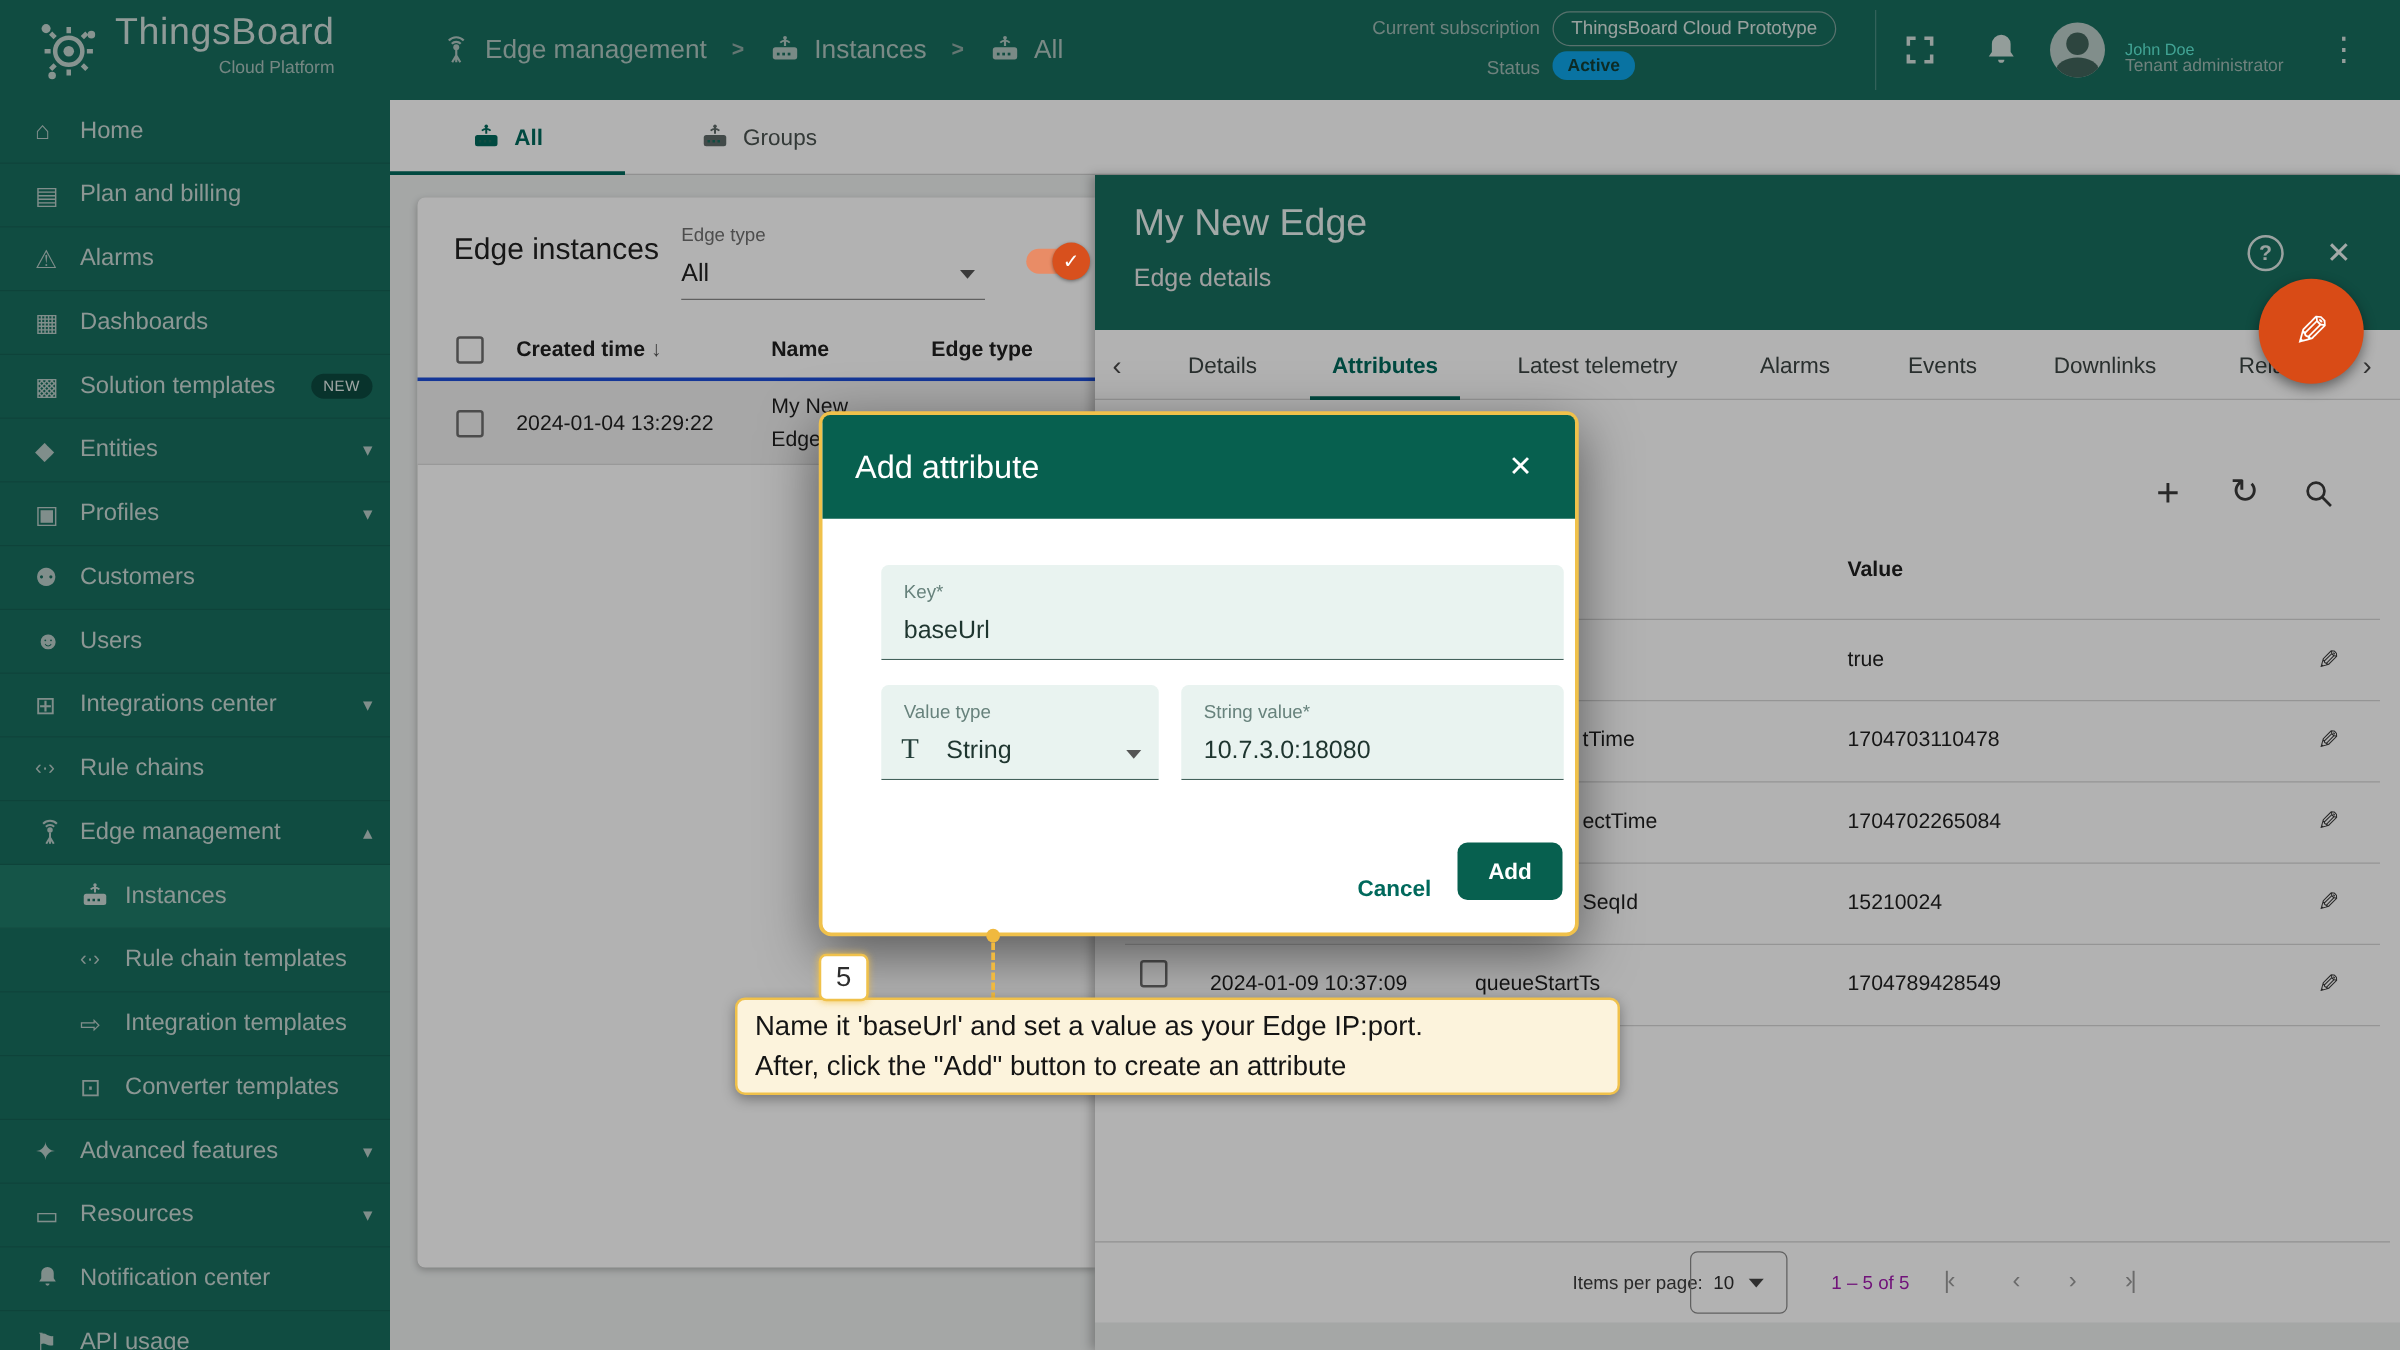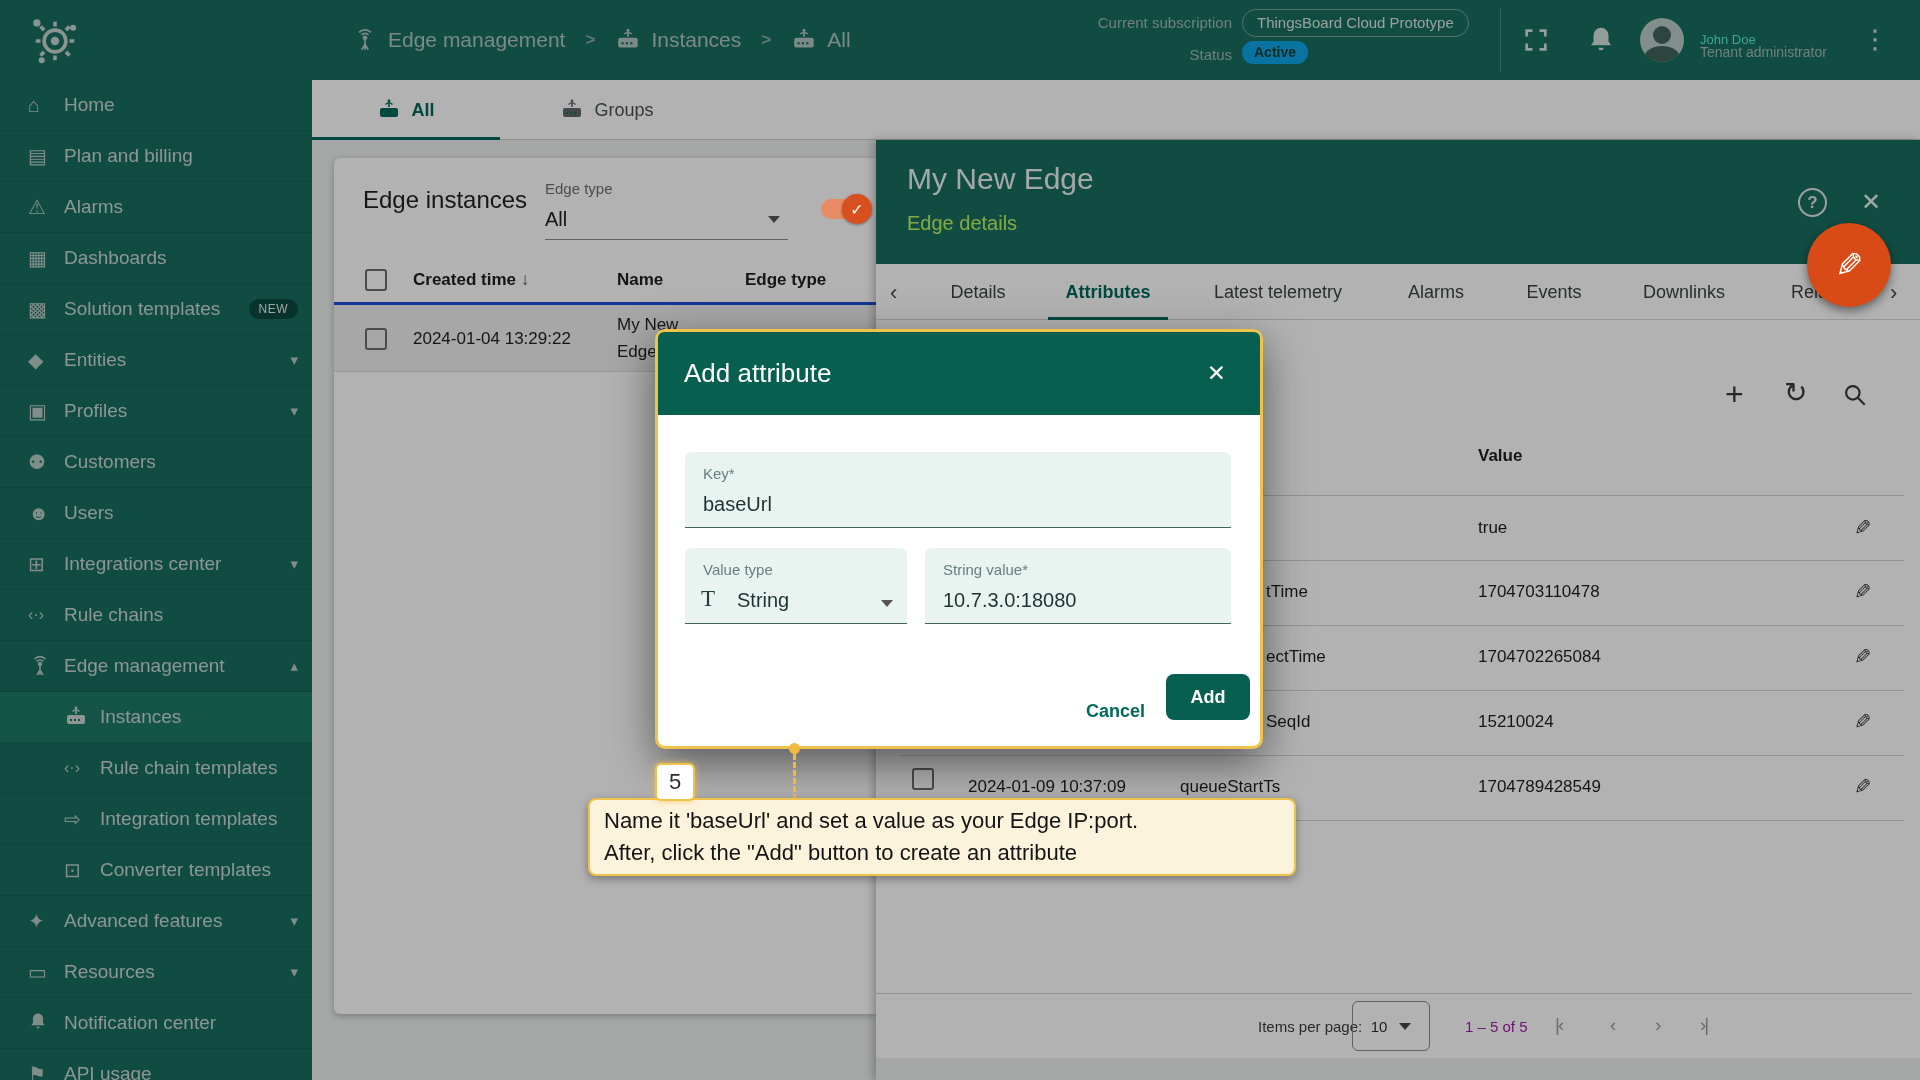--- a/index.html
+++ b/index.html
@@ -70,21 +70,21 @@
   
   .toggle{position:absolute;left:821px;top:196px;z-index:45;}
   .tg-track{position:absolute;left:0;top:3px;width:46px;height:20px;border-radius:10px;background:#E98C66;}
   .tg-thumb{position:absolute;left:21px;top:-2px;width:30px;height:30px;border-radius:50%;background:#D8501D;
             color:#fff;font-size:16px;display:flex;align-items:center;justify-content:center;box-shadow:0 1px 3px rgba(0,0,0,.4);}
 
   
   .panel{position:absolute;left:876px;top:140px;right:0;bottom:0;background:#fff;box-shadow:-3px 0 8px rgba(0,0,0,.25);}
   .panel-hd{position:absolute;left:0;top:0;right:0;height:124px;background:#186D5E;}
   .panel-title{position:absolute;left:31px;top:22px;font-size:30px;color:#E9F2F0;}
-  .panel-sub{position:absolute;left:31px;top:72px;font-size:20px;color:#bef264;}
+  .panel-sub{position:absolute;left:31px;top:72px;font-size:20px;color:#e5e5e5;}
   .help-ic{position:absolute;left:922px;top:48px;width:25px;height:25px;border:2.5px solid #DDE9E6;border-radius:50%;
            color:#DDE9E6;font-size:17px;font-weight:bold;display:flex;align-items:center;justify-content:center;}
   .close-ic{position:absolute;left:985px;top:48px;font-size:24px;color:#E9F2F0;}
   .ptabs{position:absolute;left:0;top:124px;right:0;height:56px;background:#fff;border-bottom:1px solid #D8D8D8;box-sizing:border-box;}
   .ptab{position:absolute;top:0;height:56px;display:flex;align-items:center;font-size:18px;color:#3C4442;font-weight:500;transform:translateX(-50%);}
   .ptab.act{color:#00695C;font-weight:bold;}
   .ptab-line{position:absolute;left:172px;top:53px;width:120px;height:3px;background:#00695C;}
   .pchev{position:absolute;top:16px;font-size:22px;color:#4A4A4A;}
   .tools{position:absolute;top:236px;font-size:28px;color:#3A3A3A;}
   .attr-vhead{position:absolute;left:602px;top:306px;font-size:17px;font-weight:bold;color:#202020;text-align:right;}
@@ -105,21 +105,21 @@
   .fab{position:absolute;left:1807px;top:223px;width:84px;height:84px;border-radius:50%;background:#D94B16;z-index:45;
        box-shadow:0 4px 10px rgba(0,0,0,.45);display:flex;align-items:center;justify-content:center;}
   .fab span{color:#fff;font-size:34px;transform:scaleX(-1);}
 
   
   .modal{position:absolute;left:655px;top:329px;width:602px;height:414px;background:#fff;border:3px solid #F0C14B;
          border-radius:10px;z-index:50;box-shadow:0 14px 44px rgba(0,0,0,.5);}
   .m-hd{position:absolute;left:0;top:0;right:0;height:83px;background:#07604F;border-radius:6px 6px 0 0;padding-left:19px;}
   .m-title{position:absolute;left:26px;top:26px;font-size:26px;color:#fff;font-weight:500;}
   .m-close{position:absolute;right:34px;top:28px;font-size:23px;color:#fff;}
-  .field{position:absolute;background:#E9F3F0;border-radius:6px 6px 0 0;border-bottom:1.5px solid #44615B;box-sizing:border-box;}
+  .field{position:absolute;background:#E9F3F0;border-radius:6px 6px 0 0;border-bottom:1.5px solid #44615B;box-sizing:border-box;margin-left:20px;}
   .f-key{left:27px;top:120px;width:546px;height:76px;}
   .f-type{left:27px;top:216px;width:222px;height:76px;}
   .f-str{left:267px;top:216px;width:306px;height:76px;}
   .f-label{position:absolute;left:18px;top:13px;font-size:15px;color:#67827C;}
   .f-value{position:absolute;left:18px;top:41px;font-size:20px;color:#1E352F;}
   .f-T{position:absolute;left:16px;top:38px;font-size:23px;color:#233E39;font-family:"Liberation Serif",serif;}
   .f-type .f-value{left:52px;}
   .f-arrow{position:absolute;right:14px;top:52px;}
   .btn-cancel{position:absolute;left:428px;top:356px;font-size:18px;font-weight:bold;color:#00695C;margin-top:13px;}
   .btn-add{position:absolute;left:508px;top:342px;width:84px;height:46px;background:#07604F;border-radius:8px;
@@ -215,20 +215,24 @@
     <div class="uname">John Doe</div>
     <div class="urole">Tenant administrator</div>
     <div class="hicon" style="left:1862px;top:24px;font-size:26px">⋮</div>
   </div>
 
   <div class="sidebar">
     <div class="logo">
       <svg style="color:#C2D4CF">
           <use href="#ic-logo"></use>
         </svg>
+      <div class="logo-text">
+        <div class="logo-name">ThingsBoard</div>
+        <div class="logo-sub">Cloud Platform</div>
+      </div>
     </div>
     <div class="nav">
       <div class="nav-item">
           <span class="glyph">⌂</span>
           <span>Home</span>
         </div>
       <div class="nav-item">
           <span class="glyph">▤</span>
           <span>Plan and billing</span>
         </div>

